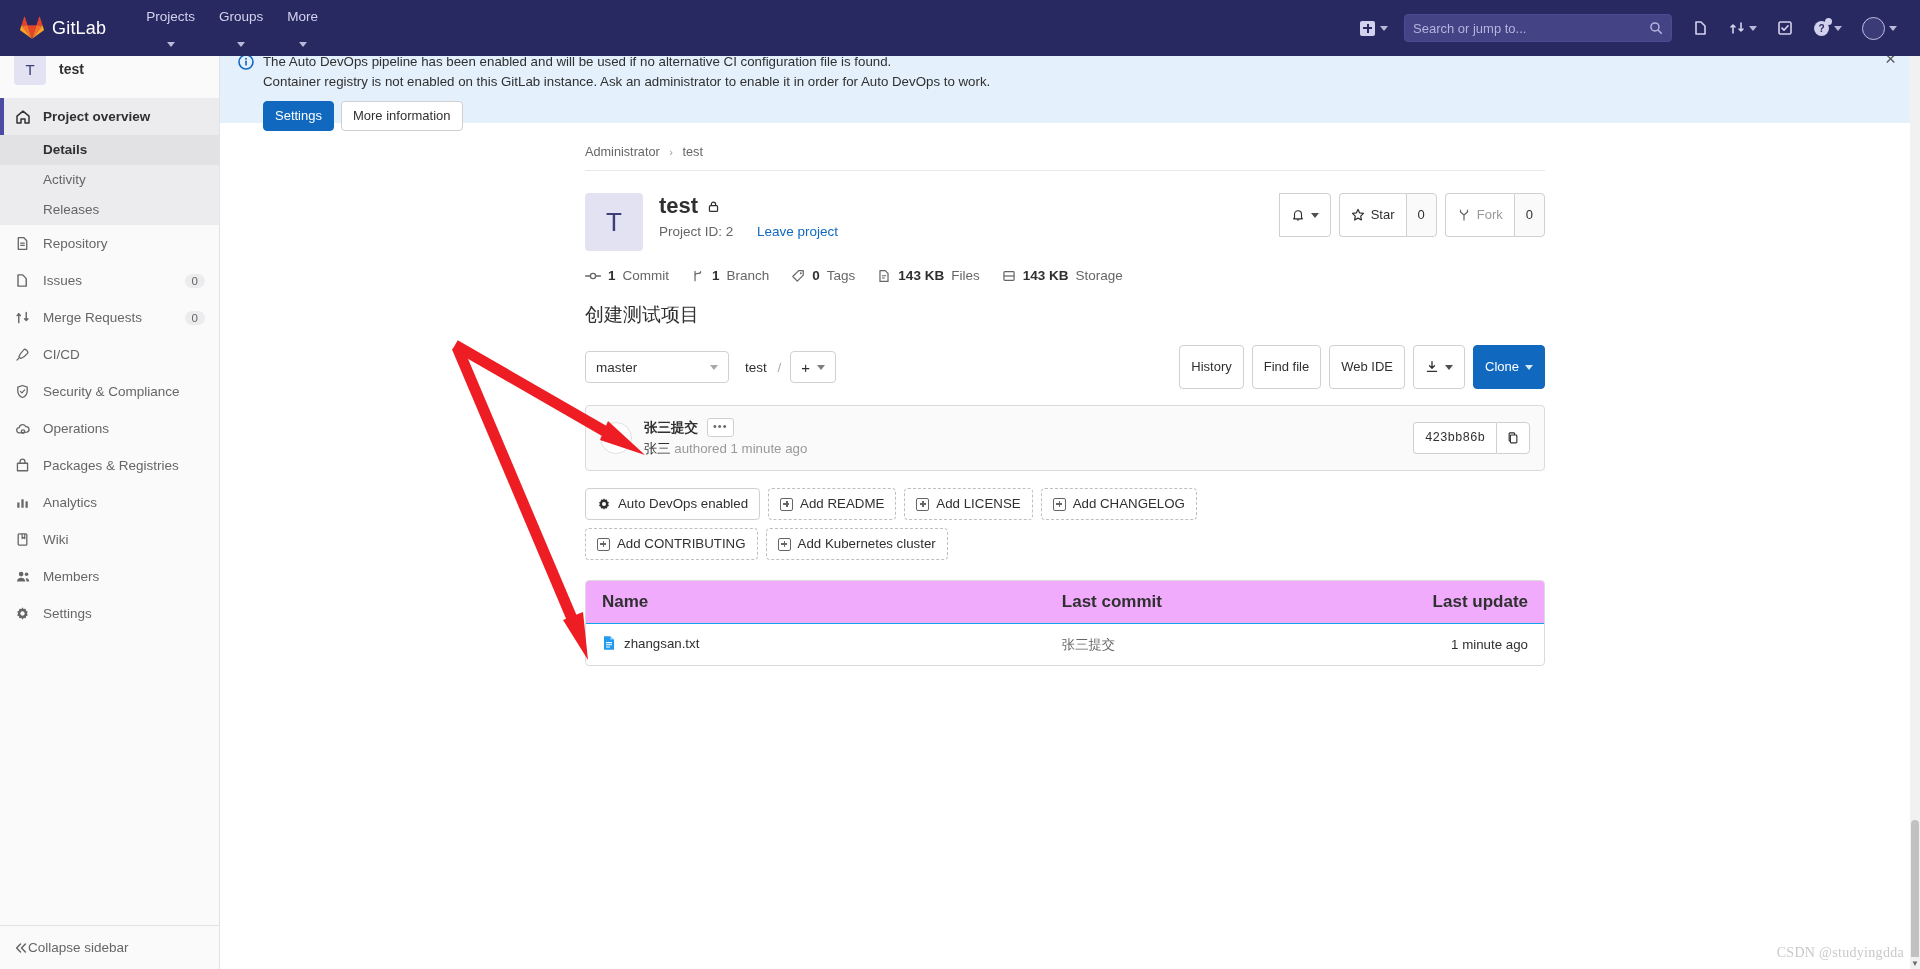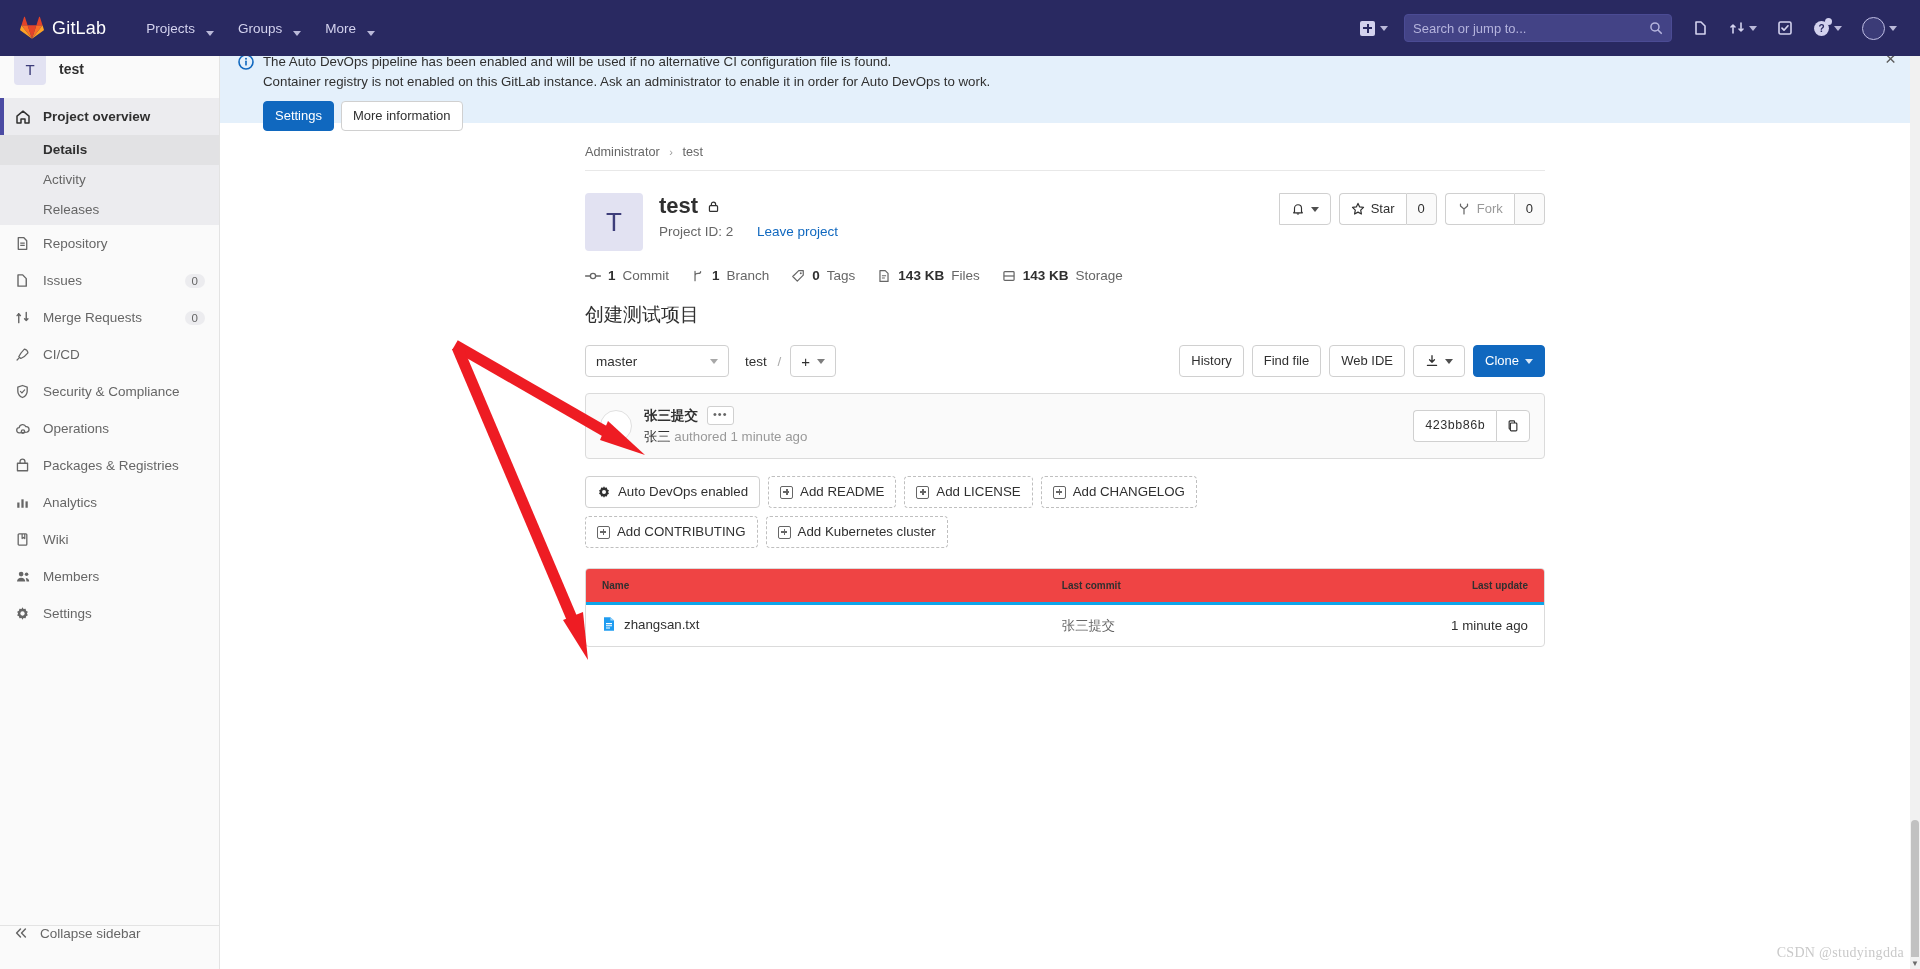--- a/index.html
+++ b/index.html
@@ -15,22 +15,23 @@
     position: absolute; top: 0; left: 0; width: 1920px; height: 56px;
     background: #292961; display: flex; align-items: center;
     z-index: 40;
   }
   .gl-logo { display: flex; align-items: center; margin-left: 20px; gap: 8px; }
   .gl-logo .mark { width: 24px; height: 24px; display: block; }
   .gl-logo .wordmark { color: #fff; font-size: 18px; letter-spacing: .2px; }
   .topnav-links { display: flex; align-items: center; margin-left: 30px; gap: 4px; }
   .topnav-links a {
     color: #d3d2ee; font-size: 13.5px; text-decoration: none;
-    padding: 9px 10px; display: flex; align-items: flex-end; gap: 11px;
+    padding: 9px 10px; display: flex; align-items: center; gap: 18px;
     border-radius: 3px;
+    flex-direction: column;
   }
   .caret { width: 0; height: 0; border-left: 4px solid transparent;
            border-right: 4px solid transparent; border-top: 5px solid currentColor;
            display: inline-block; opacity: .85; }
   .topbar-right { margin-left: auto; display: flex; align-items: center; gap: 2px; padding-right: 14px; }
   .plus-btn { display: flex; align-items: center; gap: 5px; color: #d3d2ee; padding: 6px 8px; }
   .plus-square {
     width: 15px; height: 15px; background: #d3d2ee; border-radius: 2px;
     position: relative; display: inline-block;
   }
@@ -94,22 +95,22 @@
     display: block; padding: 0 14px 0 43px; height: 30px; line-height: 30px;
     color: #666; font-size: 13.5px; text-decoration: none;
   }
   .nav-sub.current { background: #e2e2e4; color: #303030; font-weight: bold; }
   .nav-badge {
     margin-left: auto; background: #ececef; color: #666; border-radius: 9px;
     font-size: 11.5px; padding: 1px 7px; min-width: 20px; text-align: center;
   }
   .collapse-bar {
     position: absolute; bottom: 0; left: 0; width: 219px; height: 44px;
-    border-top: 1px solid #e3e3e3; display: flex; align-items: flex-start;
-    gap: 12px; padding: 0 14px; color: #666; font-size: 13.5px; background: #fafafa;
+    border-top: 1px solid #e3e3e3; display: flex; align-items: center;
+    padding: 0 14px; color: #666; font-size: 13.5px; background: #fafafa;
   }
 
   
   .alert-banner {
     position: absolute; top: 40px; left: 220px; width: 1690px; height: 83px;
     background: #e4f0fb; display: flex; padding: 12px 18px 0 18px;
   }
   .alert-icon { flex: none; margin-right: 9px; margin-top: 2px; }
   .alert-body { flex: 1; }
   .alert-line { color: #303030; font-size: 13.3px; line-height: 20px; }
@@ -176,21 +177,21 @@
     font-size: 13.5px; color: #303030;
   }
   .breadcrumb-path { font-size: 13.5px; color: #303030; margin-left: 16px; }
   .breadcrumb-path .slash { color: #aaa; margin: 0 7px; }
   .plus-dd {
     border: 1px solid #d0d0d0; border-radius: 4px; background: #fff;
     height: 32px; display: inline-flex; align-items: center; gap: 7px;
     padding: 0 10px; font-size: 15px; color: #303030; margin-left: 2px;
   }
   .toolbar-right { margin-left: auto; display: flex; gap: 8px; align-items: center; }
-  .btn-tall { height: 32px; display: inline-flex; align-items: center; gap: 6px; }
+  .btn-tall { height: 44px; display: inline-flex; align-items: center; gap: 6px; }
   .btn-clone { background: #1068bf; color: #fff; border-color: #1068bf; }
 
   .commit-box {
     margin-top: 16px; border: 1px solid #dbdbdb; border-radius: 4px;
     background: #fafafa; display: flex; align-items: center;
     padding: 14px 14px; height: 66px;
   }
   .commit-avatar {
     width: 32px; height: 32px; border-radius: 50%; border: 1px solid #e0e0e0;
     background: #fff; flex: none; margin-right: 12px;
@@ -229,22 +230,22 @@
   .box-plus:before, .box-plus:after { content: ""; position: absolute; background: #666; }
   .box-plus:before { left: 5px; top: 2.3px; width: 1.4px; height: 6px; }
   .box-plus:after  { top: 4.8px; left: 2.3px; height: 1.4px; width: 6px; }
 
   .file-table {
     margin-top: 20px; border: 1px solid #dbdbdb; border-radius: 4px;
     overflow: hidden; width: 960px;
   }
   .file-table table { width: 100%; border-collapse: collapse; }
   .file-table thead th {
-    background: #ef4444; text-align: left; font-size: 10px; color: #303030;
-    font-weight: bold; padding: 11px 16px; border-bottom: 3px solid #0ea5e9;
+    background: #f0abfc; text-align: left; font-size: 17px; color: #303030;
+    font-weight: bold; padding: 11px 16px; border-bottom: 1px solid #0ea5e9;
   }
   .file-table thead th.right, .file-table tbody td.right { text-align: right; }
   .file-table tbody td { padding: 11px 16px; font-size: 13.3px; color: #303030; }
   .file-link { color: #303030; text-decoration: none; display: inline-flex; align-items: center; gap: 8px; }
   .file-commit-link { color: #666; text-decoration: none; }
   .last-update { color: #666; }
 
   
   .annotations { position: absolute; inset: 0; pointer-events: none; z-index: 30; }
 

